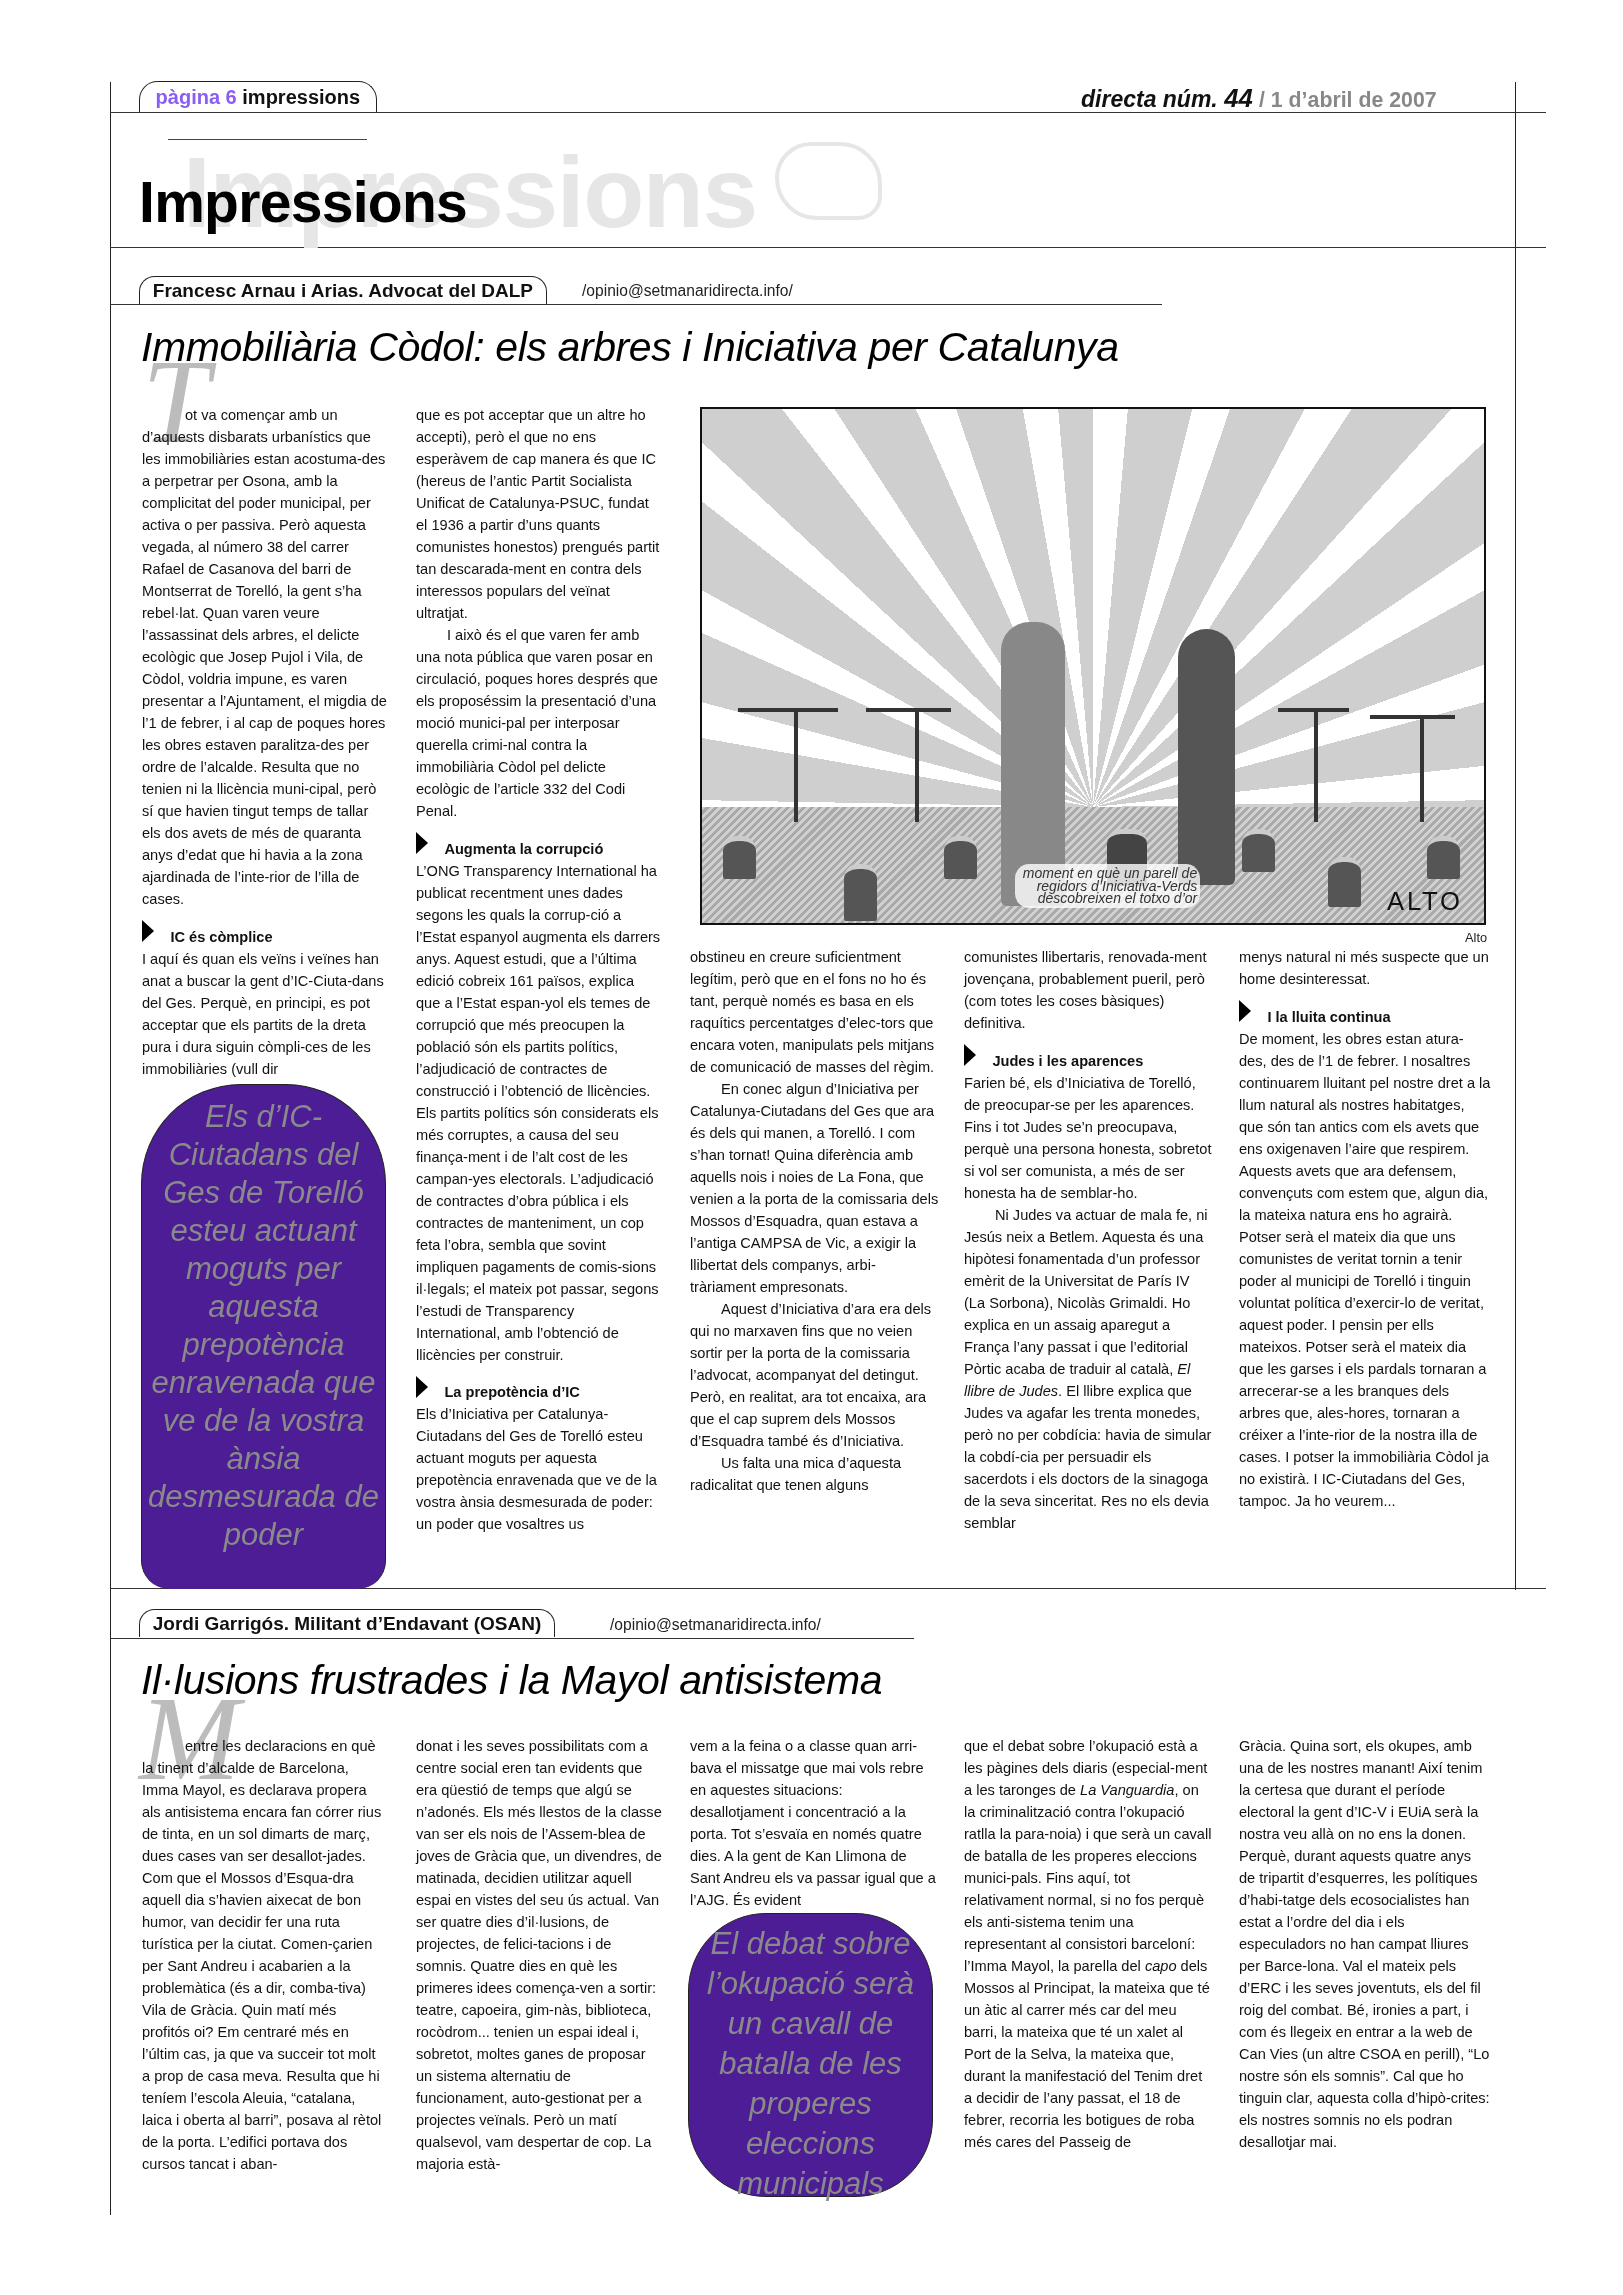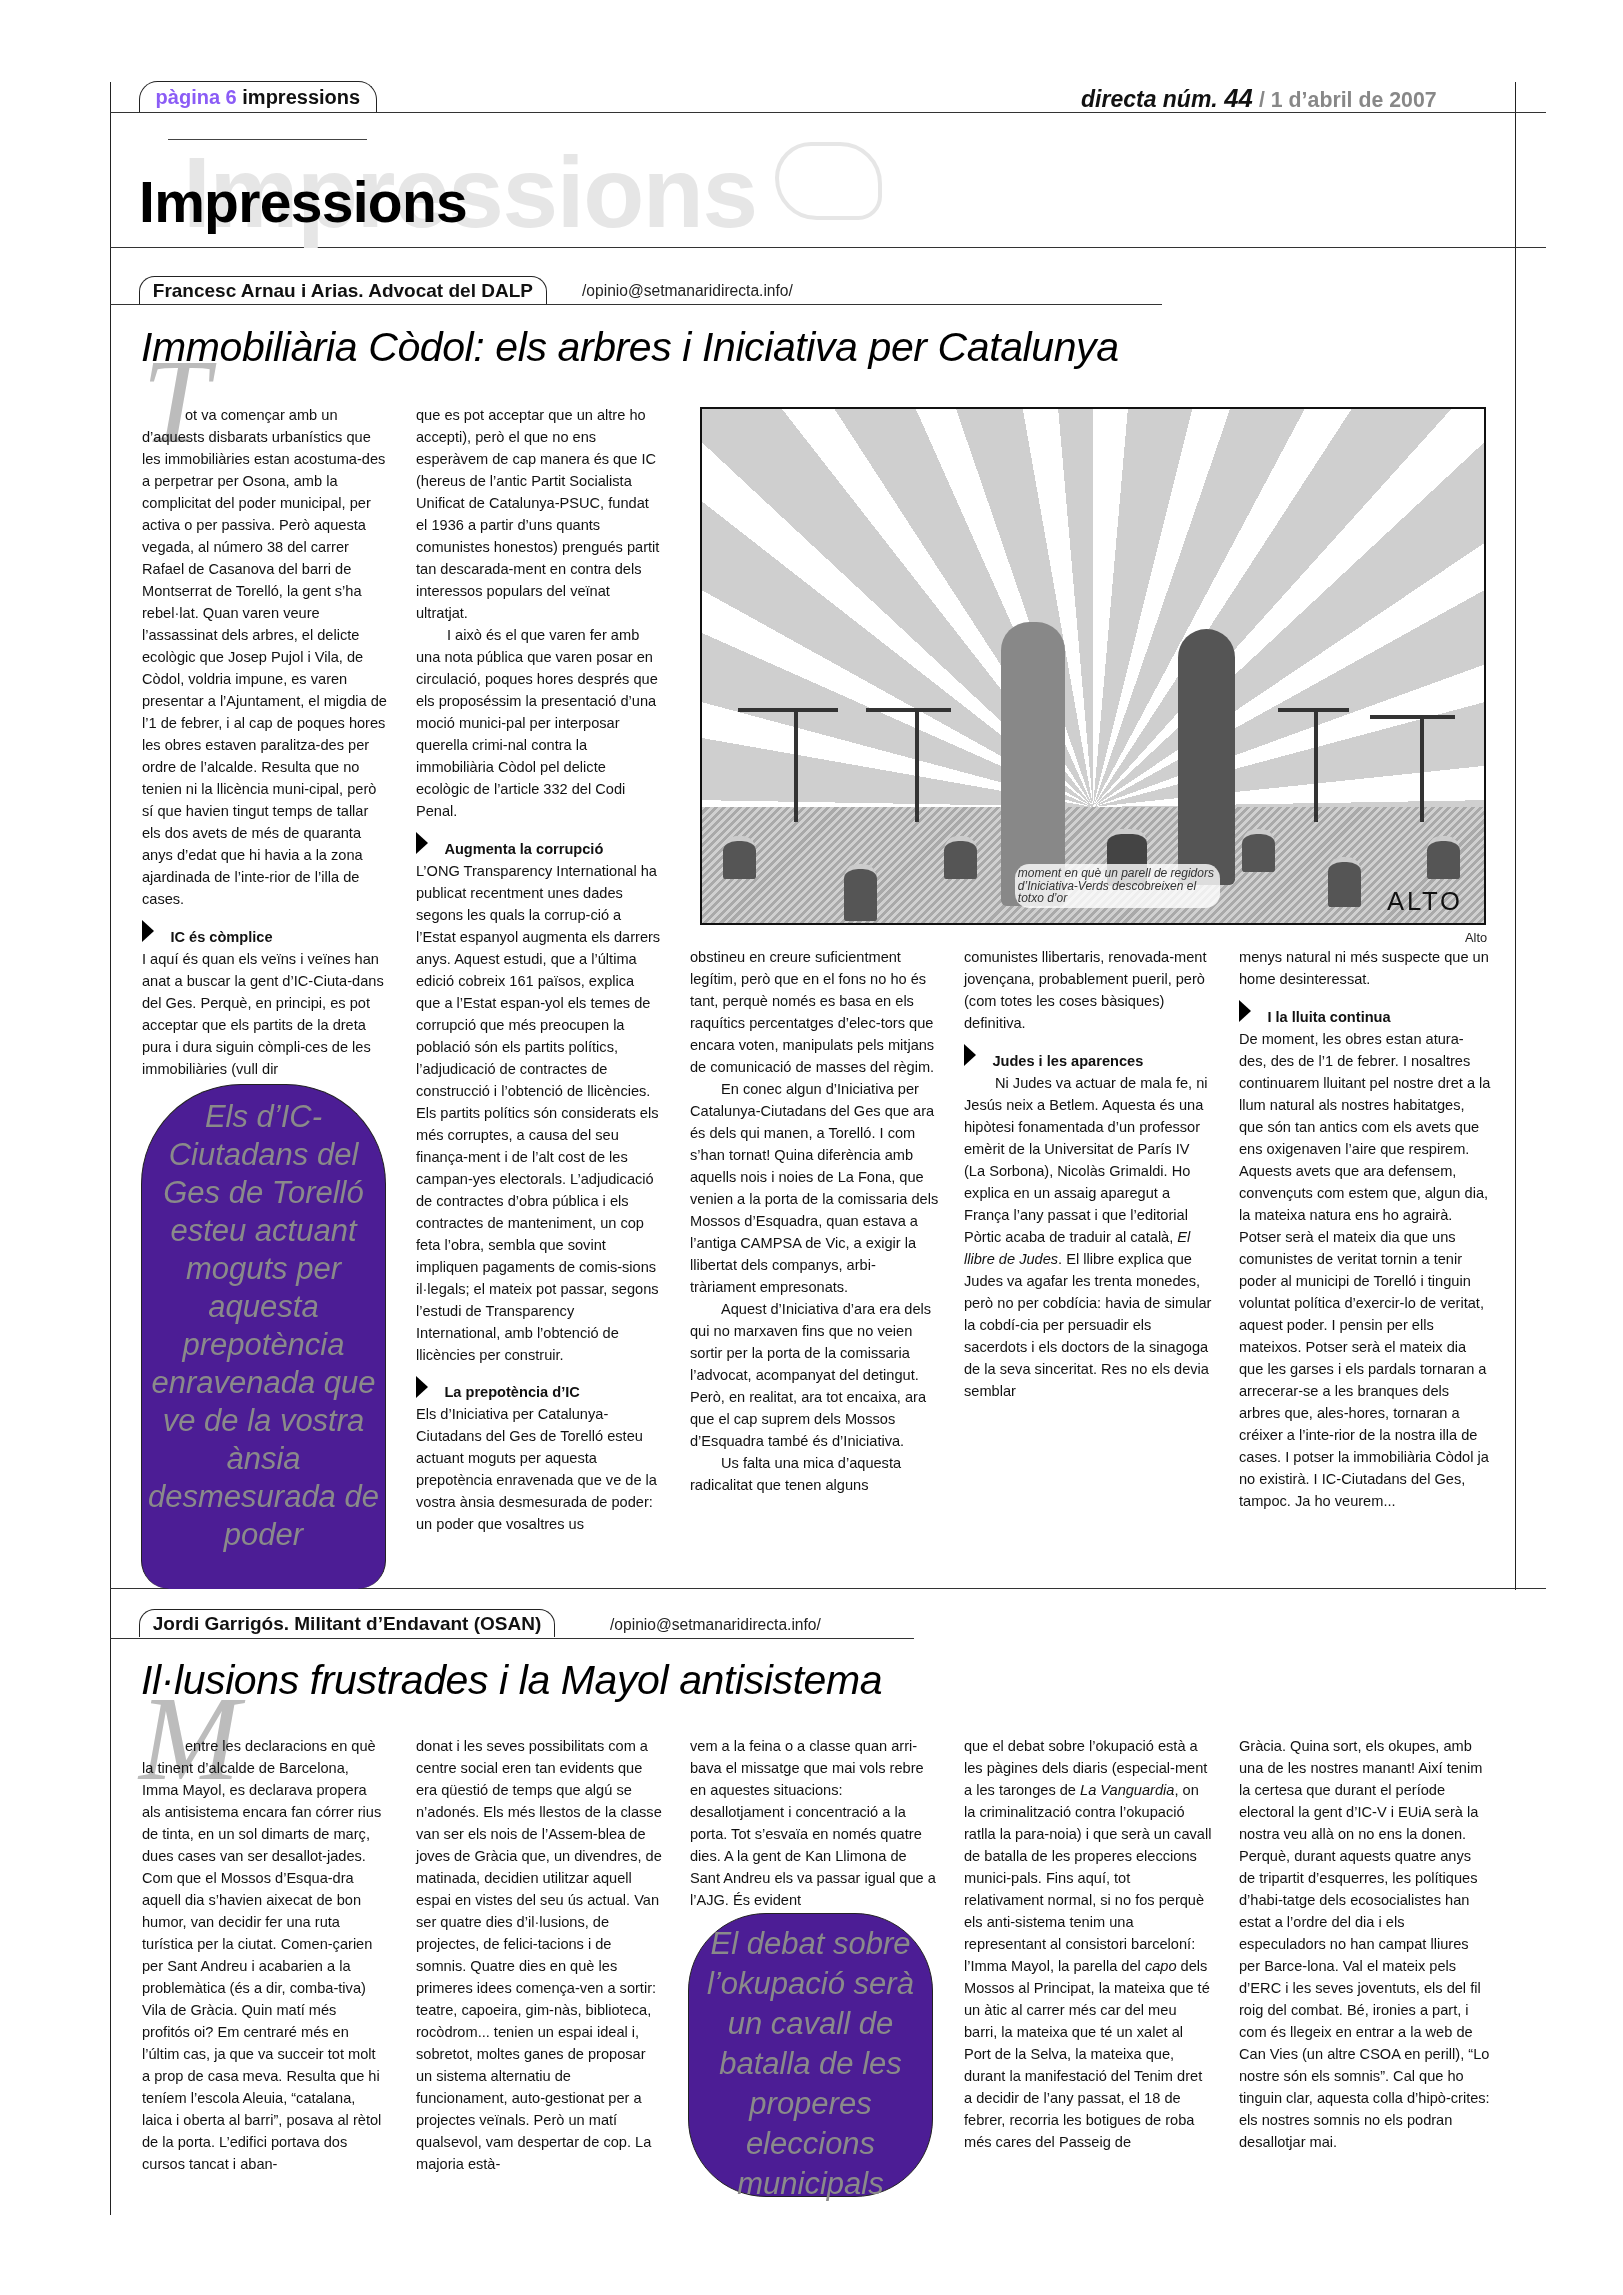--- a/index.html
+++ b/index.html
@@ -59,21 +59,21 @@
     background:
       repeating-linear-gradient(135deg, #d8d8d8 0 2.1px, #c4c4c4 2.1px 5px); }
   .illustration .sky { position: absolute; left: 0; top: 0; width: 100%; height: 398px;
     background: repeating-conic-gradient(from 0deg at 50% 100%, #ffffff 0deg 5deg, #cfcfcf 5deg 14deg); }
   .illustration .ground { position: absolute; left: 0; top: 398px; width: 100%; height: 119px;
     background: repeating-linear-gradient(135deg, #d0d0d0 0 2.8px, #a9a9a9 2.8px 5.7px); }
   .stump { position: absolute; width: 33px; height: 43px; background: #555; border-radius: 14.2px 14.2px 2.8px 2.8px; border-top: 5.7px solid #ccc; }
   .crane { position: absolute; width: 4.3px; background: #333; }
   .crane-arm { position: absolute; height: 3.6px; background: #333; }
   .figure { position: absolute; background: #888; border-radius: 28.4px 28.4px 5.7px 5.7px; }
-  .cartoon-caption { position: absolute; left: 313px; top: 455px; width: 205px; font-size: 12px; font-style: italic; color: #333; text-align: left; background: rgba(255,255,255,0.8); border-radius: 14.2px; padding: 2.8px; line-height: 12.8px; }
+  .cartoon-caption { position: absolute; left: 313px; top: 455px; width: 185px; font-size: 14px; font-style: italic; color: #333; text-align: right; background: rgba(255,255,255,0.8); border-radius: 14.2px; padding: 2.8px; line-height: 12.8px; }
   .signature { position: absolute; right: 21.3px; bottom: 7.1px; font-size: 25.6px; letter-spacing: 2.8px; color: #111; }
   .credit { position: absolute; left: 1465px; top: 930px; font-size: 12.8px; color: #222; }
 </style>
 </head>
 <body>
 
 <div class="vline" style="left:110px; top:82px; height:2133px;"></div>
 <div class="vline" style="left:1515px; top:82px; height:1508px;"></div>
 <div class="hline" style="left:110px; top:112px; width:1436px;"></div>
 <div class="hline" style="left:110px; top:247px; width:1436px;"></div>
@@ -146,20 +146,21 @@
 <div class="col" style="left:690px; top:946px; width:249px;">
   <p>obstineu en creure suficientment legítim, però que en el fons no ho és tant, perquè només es basa en els raquítics percentatges d’elec-tors que encara voten, manipulats pels mitjans de comunicació de masses del règim.</p>
   <p class="ind">En conec algun d’Iniciativa per Catalunya-Ciutadans del Ges que ara és dels qui manen, a Torelló. I com s’han tornat! Quina diferència amb aquells nois i noies de La Fona, que venien a la porta de la comissaria dels Mossos d’Esquadra, quan estava a l’antiga CAMPSA de Vic, a exigir la llibertat dels companys, arbi-tràriament empresonats.</p>
   <p class="ind">Aquest d’Iniciativa d’ara era dels qui no marxaven fins que no veien sortir per la porta de la comissaria l’advocat, acompanyat del detingut. Però, en realitat, ara tot encaixa, ara que el cap suprem dels Mossos d’Esquadra també és d’Iniciativa.</p>
   <p class="ind">Us falta una mica d’aquesta radicalitat que tenen alguns</p>
 </div>
 
 <div class="col" style="left:964px; top:946px; width:249px;">
   <p>comunistes llibertaris, renovada-ment jovençana, probablement pueril, però (com totes les coses bàsiques) definitiva.</p>
   <div class="subhead"><span class="arrow"></span><span>Judes i les aparences</span></div>
+  <p>Farien bé, els d’Iniciativa de Torelló, de preocupar-se per les aparences. Fins i tot Judes se’n preocupava, perquè una persona honesta, sobretot si vol ser comunista, a més de ser honesta ha de semblar-ho.</p>
   <p class="ind"><span>Ni Judes va actuar de mala fe, ni Jesús neix a Betlem. Aquesta és una hipòtesi fonamentada d’un professor emèrit de la Universitat de París IV (La Sorbona), Nicolàs Grimaldi. Ho explica en un assaig aparegut a França l’any passat i que l’editorial Pòrtic acaba de traduir al català, </span><em>El llibre de Judes</em><span>. El llibre explica que Judes va agafar les trenta monedes, però no per cobdícia: havia de simular la cobdí-cia per persuadir els sacerdots i els doctors de la sinagoga de la seva sinceritat. Res no els devia semblar</span></p>
 </div>
 
 <div class="col" style="left:1239px; top:946px; width:252px;">
   <p>menys natural ni més suspecte que un home desinteressat.</p>
   <div class="subhead"><span class="arrow"></span><span>I la lluita continua</span></div>
   <p>De moment, les obres estan atura-des, des de l’1 de febrer. I nosaltres continuarem lluitant pel nostre dret a la llum natural als nostres habitatges, que són tan antics com els avets que ens oxigenaven l’aire que respirem. Aquests avets que ara defensem, convençuts com estem que, algun dia, la mateixa natura ens ho agrairà. Potser serà el mateix dia que uns comunistes de veritat tornin a tenir poder al municipi de Torelló i tinguin voluntat política d’exercir-lo de veritat, aquest poder. I pensin per ells mateixos. Potser serà el mateix dia que les garses i els pardals tornaran a arrecerar-se a les branques dels arbres que, ales-hores, tornaran a créixer a l’inte-rior de la nostra illa de cases. I potser la immobiliària Còdol ja no existirà. I IC-Ciutadans del Ges, tampoc. Ja ho veurem...</p>
 </div>
 
 <div class="author-tab" style="left:139px; top:1609px;">Jordi Garrigós. Militant d’Endavant (OSAN)</div>

